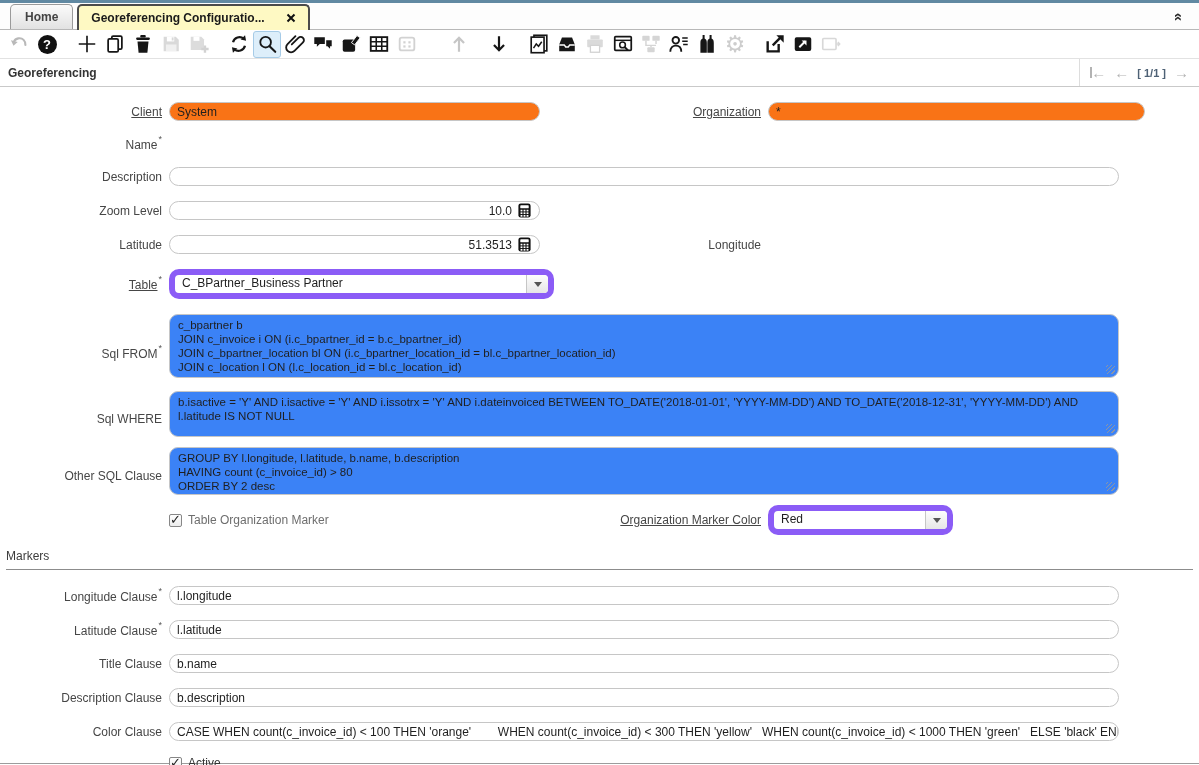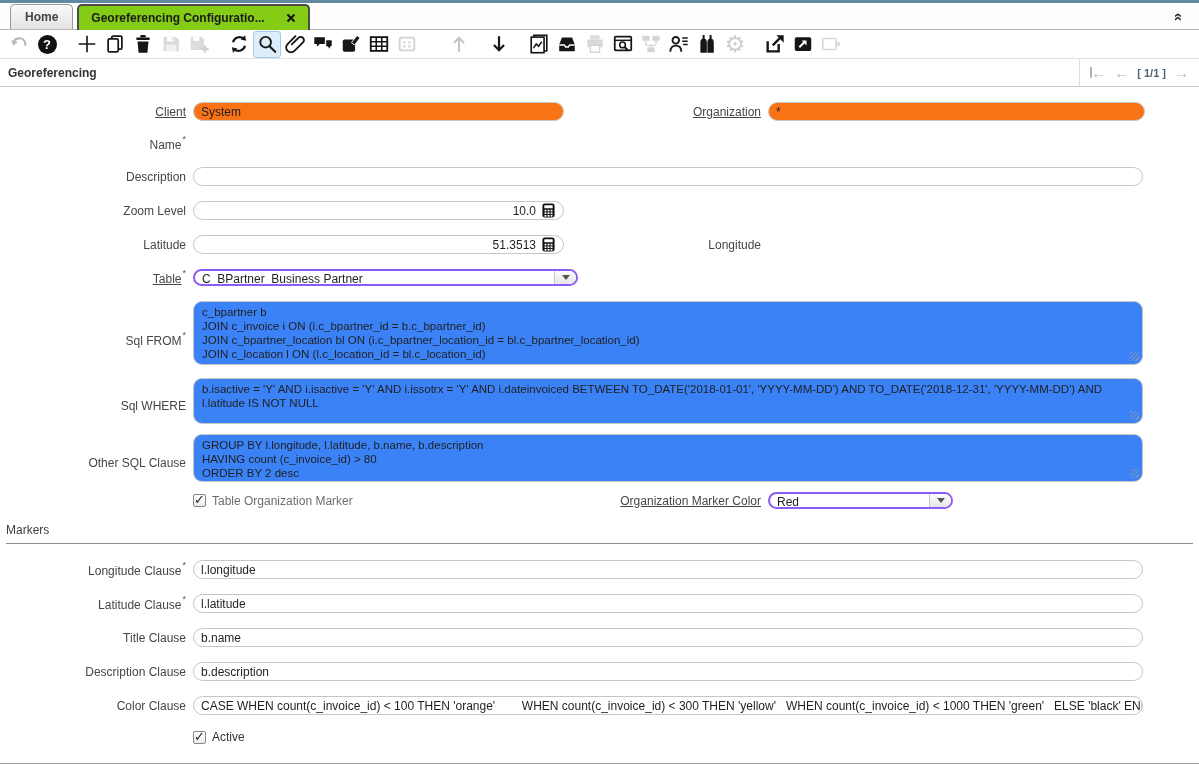--- a/index.html
+++ b/index.html
@@ -13,21 +13,21 @@
     height:30px; border-top:3px solid #6189a2; background:#fdfdfd;
     display:flex; align-items:flex-end; padding-left:10px;
     border-bottom:1px solid #b8b8b8; position:relative;
   }
   .tab{
     height:23px; line-height:22px; padding:12px 14px; font-size:12px; font-weight:700; color:#444;
     background:linear-gradient(#fbfbfb,#e2e2e2); border:1px solid #9a9a9a; border-bottom:none;
     border-radius:5px 5px 0 0; margin-right:4px; cursor:pointer; display:flex; align-items:center;
   }
   .tab.active{
-    height:26px; background:#84cc16; border:2px solid #4b4b4b; border-bottom:none;
+    height:26px; background:#fef9c3; border:2px solid #4b4b4b; border-bottom:none;
     color:#1a1a1a; gap:21px; z-index:2; margin-bottom:-1px; padding:0 12px;
   }
   .closex{ display:inline-flex; cursor:pointer; }
   .collapse{
     margin-left:auto; margin-right:16px; align-self:center; transform:rotate(90deg);
     font-weight:700; font-size:15px; color:#2b2b2b; cursor:pointer; letter-spacing:-1px; line-height:1;
   }
   
   .toolbar{ height:29px; display:flex; align-items:center; padding-left:5px;
     background:#fff; border-bottom:1px solid #e2e2e2; }
@@ -46,33 +46,33 @@
   .wtitle{ font-size:12px; font-weight:700; color:#333; }
   .paging{ margin-left:auto; display:flex; align-items:center; gap:8px; color:#b3b3b3;
     font-size:15px; border-left:1px solid #ddd; padding-left:10px; height:100%; }
   .pgbtn{ cursor:pointer; display:inline-flex; align-items:center; line-height:1; }
   .vbar{ width:2px; height:11px; background:#b3b3b3; display:inline-block; margin-right:-1px; }
   .pos{ font-size:11px; font-weight:700; color:#4e6175; }
   
   .form{ padding-top:15px; height:677px; border-bottom:1px solid #9c9c9c; background:#fff; }
   .frow{ display:flex; align-items:center; margin-bottom:15px; }
   .half{ width:573px; display:flex; align-items:center; flex:0 0 auto; }
-  .lbl{ width:193px; text-align:right; padding-right:7px; font-size:12px; color:#464646; flex:0 0 auto; }
+  .lbl{ width:169px; text-align:right; padding-right:7px; font-size:12px; color:#464646; flex:0 0 auto; }
   .rlbl{ width:195px; text-align:right; padding-right:7px; font-size:12px; color:#464646; flex:0 0 auto; }
   .link{ text-decoration:underline; cursor:pointer; }
   sup.req{ font-size:9px; color:#555; position:relative; top:-2px; margin-left:1px; }
   .field{ height:19px; border:1px solid #c6c6c6; border-radius:10px; padding:0 7px;
     font-size:12px; color:#1f1f1f; background:#fff; display:flex; align-items:center; overflow:hidden; }
   .ro{ background:#f97316; }
   .w-full{ width:950px; }
   .w-med{ width:371px; }
   .w-right{ width:377px; }
   .num{ justify-content:flex-end; gap:5px; }
   .pre{ white-space:pre; }
-  .combo{ display:flex; height:17px; border:2px solid #8b5cf6; border-radius:10px;
+  .combo{ display:flex; height:30px; border:6px solid #8b5cf6; border-radius:10px;
     overflow:hidden; background:#fff; align-items:stretch; }
   .combo-text{ flex:1; padding:0 7px; font-size:12px; line-height:17px; color:#1f1f1f; white-space:nowrap; overflow:hidden; }
   .combo-btn{ width:22px; border-left:1px solid #c6c6c6; background:linear-gradient(#fdfdfd,#e6e6e6);
     display:flex; align-items:center; justify-content:center; cursor:pointer; flex:0 0 auto; }
   .tri{ width:0; height:0; border-left:4px solid transparent; border-right:4px solid transparent;
     border-top:5px solid #555; }
   .tarea{ width:950px; border:1px solid #c6c6c6; border-radius:9px; padding:3px 8px;
     font-size:11.5px; line-height:14px; color:#1f1f1f; white-space:pre-wrap; position:relative; background:#3b82f6; }
   .h-from{ height:64px; margin-bottom:13px; }
   .h-where{ height:46px; margin-bottom:10px; }

